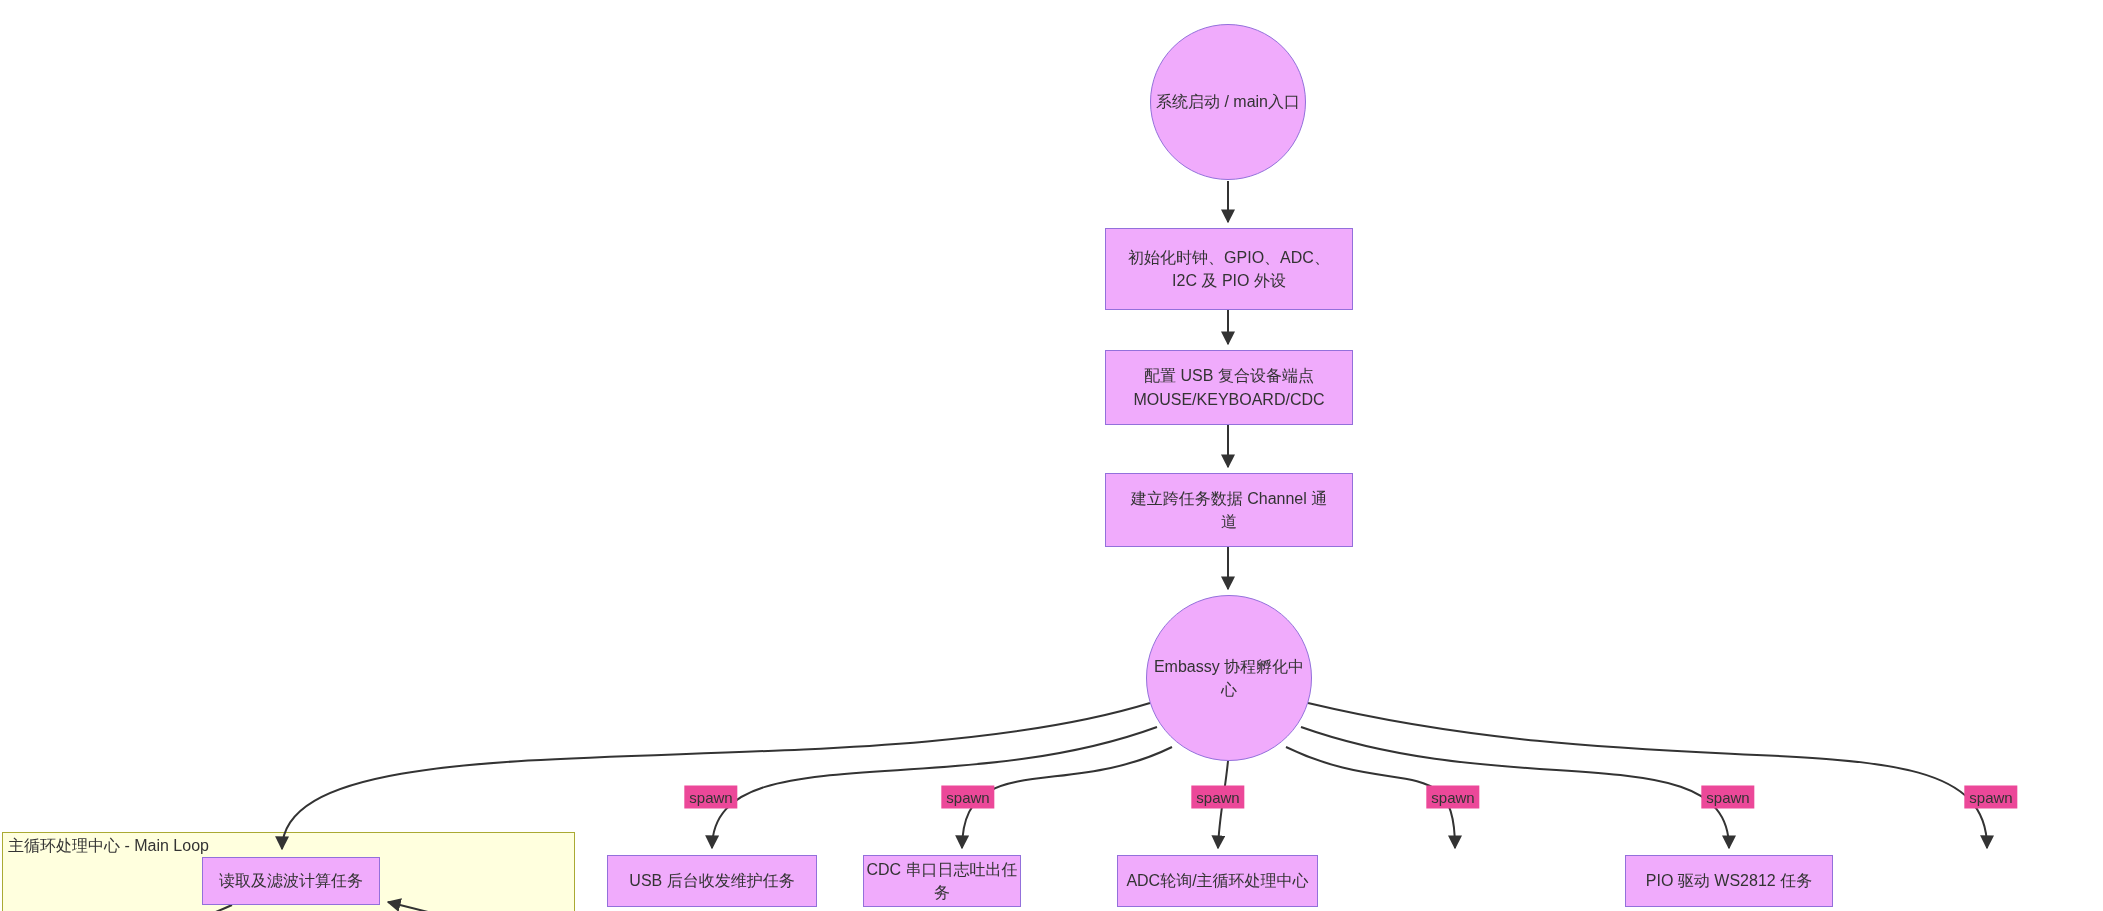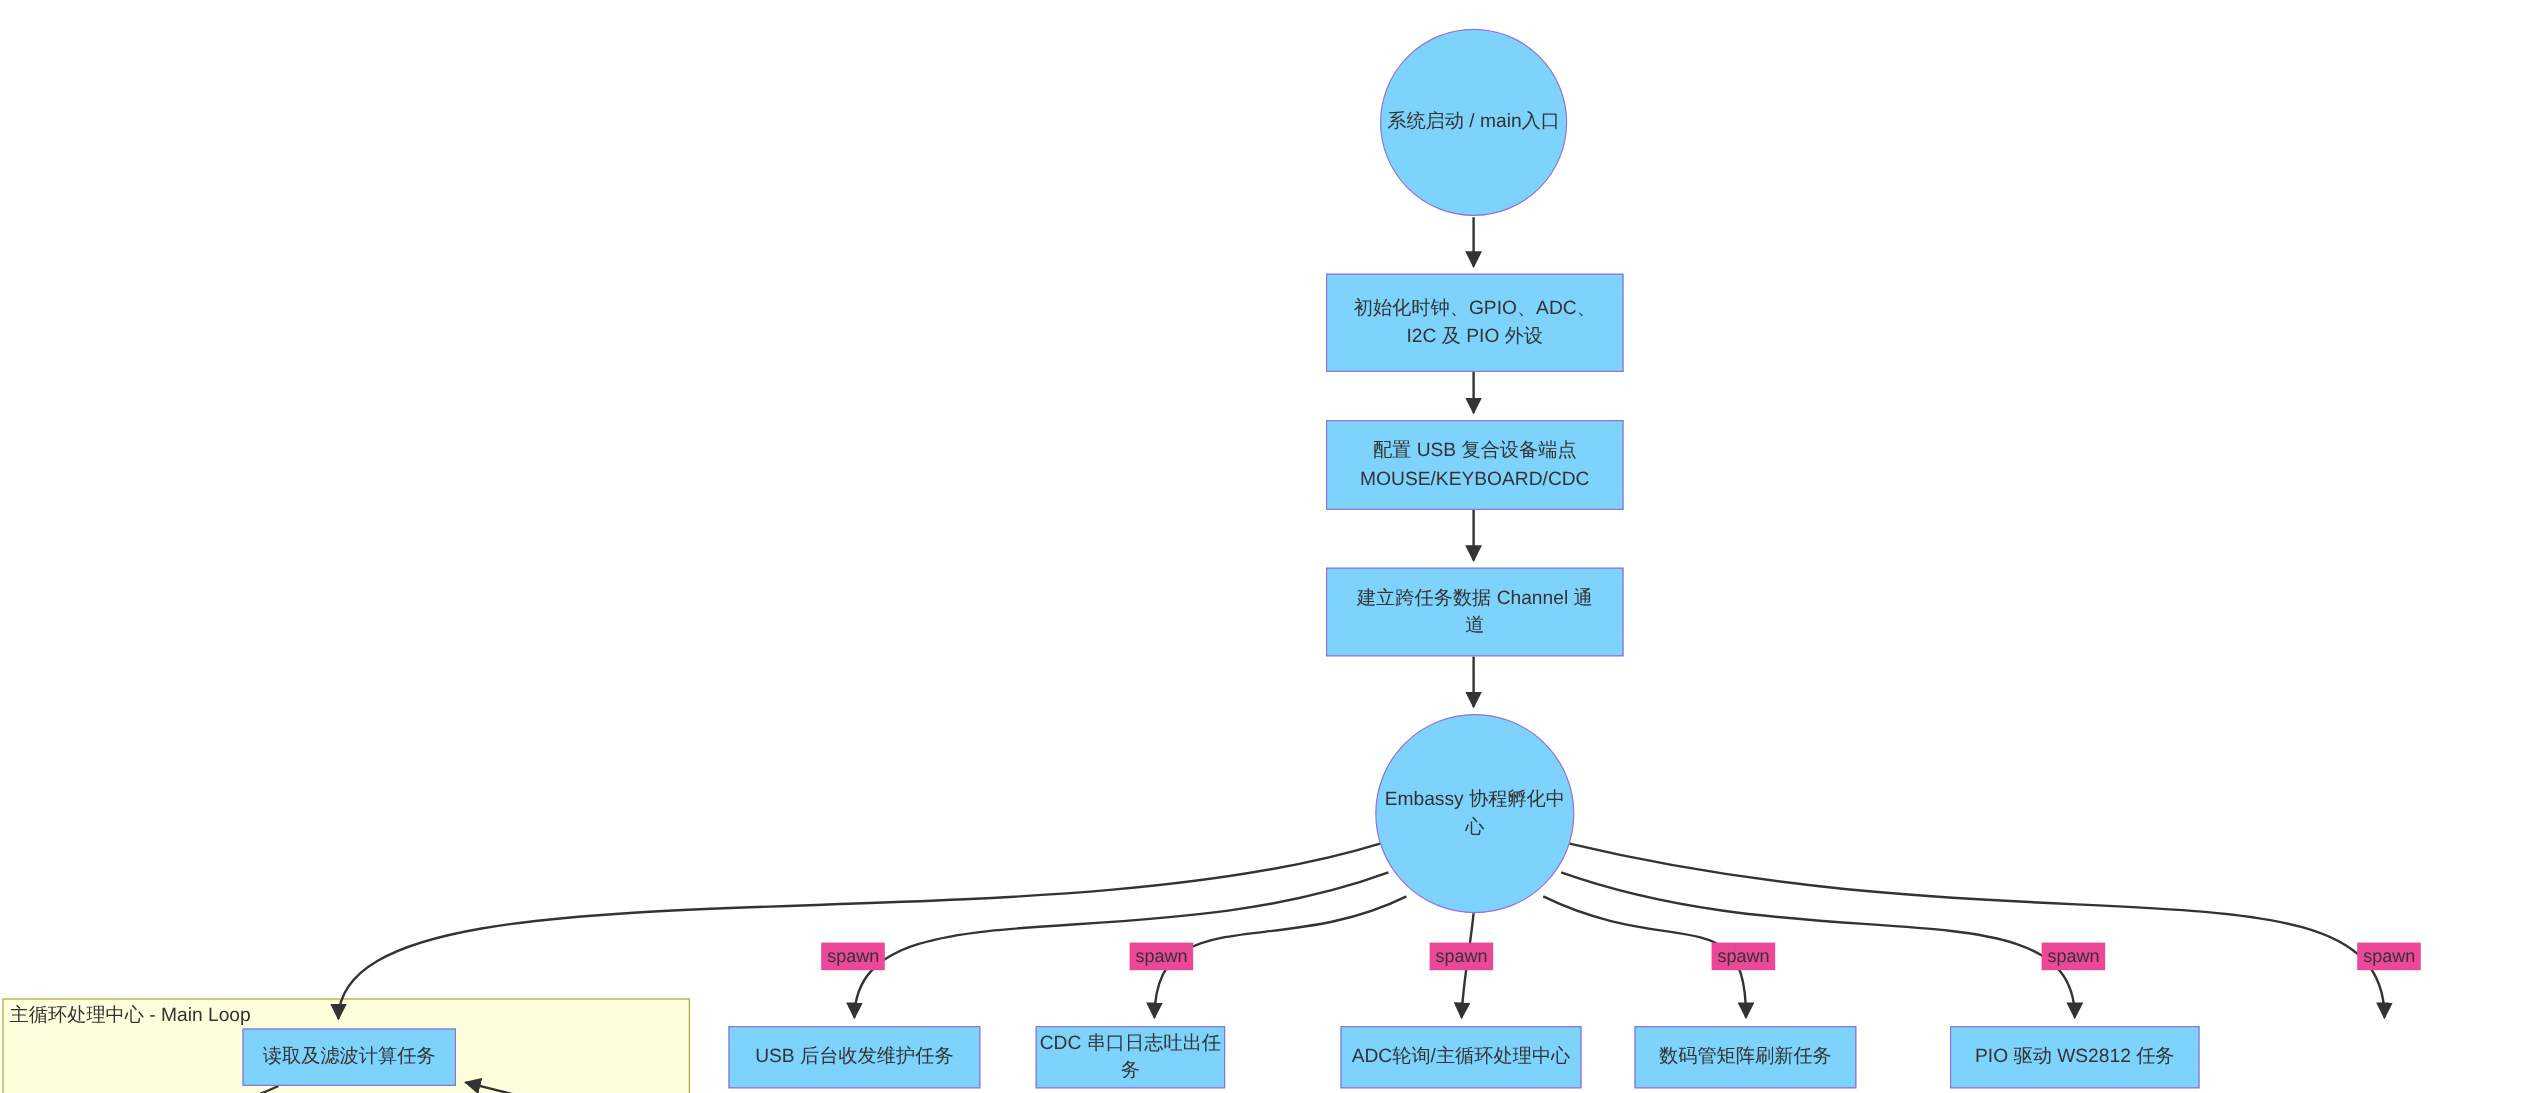--- a/index.html
+++ b/index.html
@@ -22,21 +22,21 @@
   .cluster-label {
     position:absolute;
     left:8px; top:836px;
     font-size:16px;
     color:#333333;
     white-space:nowrap;
   }
   .node {
     position:absolute;
     box-sizing:border-box;
-    background:#7dd3fc;
+    background:#f0abfc;
     border:1.3px solid #9370DB;
     color:#333333;
     display:flex;
     flex-direction:column;
     align-items:center;
     justify-content:center;
     text-align:center;
     font-size:16px;
     line-height:1.45;
   }
@@ -132,23 +132,20 @@
   </div>
 
   <div class="node" id="n-cdctask">
     <span>CDC 串口日志吐出任务</span>
   </div>
 
   <div class="node" id="n-adctask">
     <span>ADC轮询/主循环处理中心</span>
   </div>
 
-  <div class="node" id="n-segtask">
-    <span>数码管矩阵刷新任务</span>
-  </div>
 
   <div class="node" id="n-piotask">
     <span>PIO 驱动 WS2812 任务</span>
   </div>
 
 
   <div class="edgelabel" id="el1">spawn</div>
   <div class="edgelabel" id="el2">spawn</div>
   <div class="edgelabel" id="el3">spawn</div>
   <div class="edgelabel" id="el4">spawn</div>

